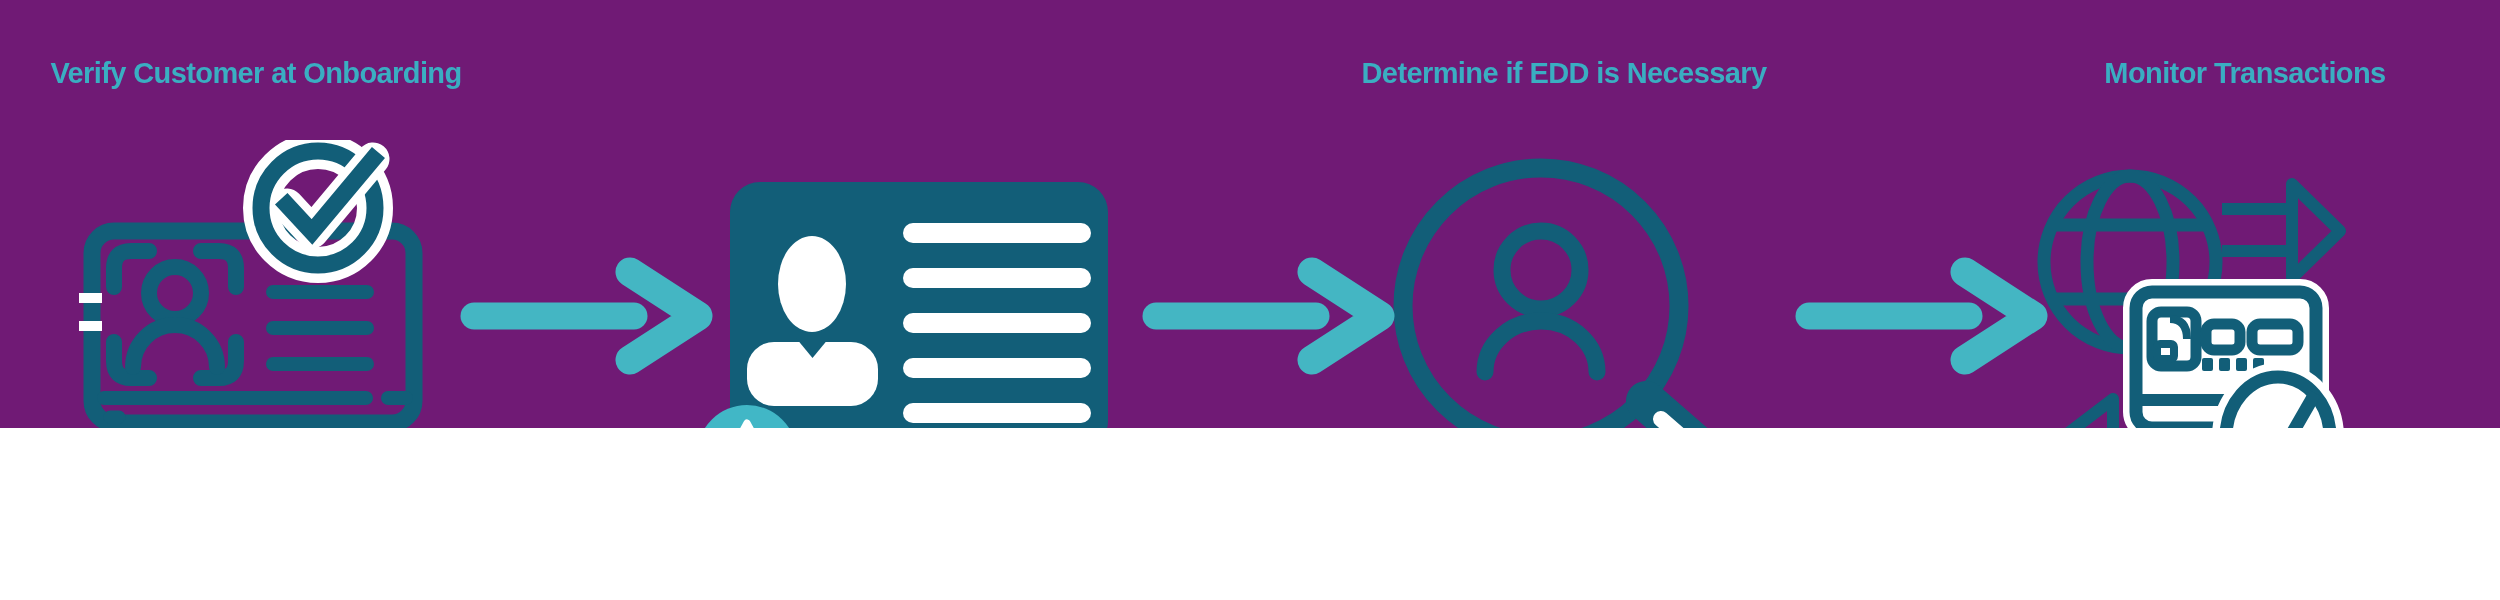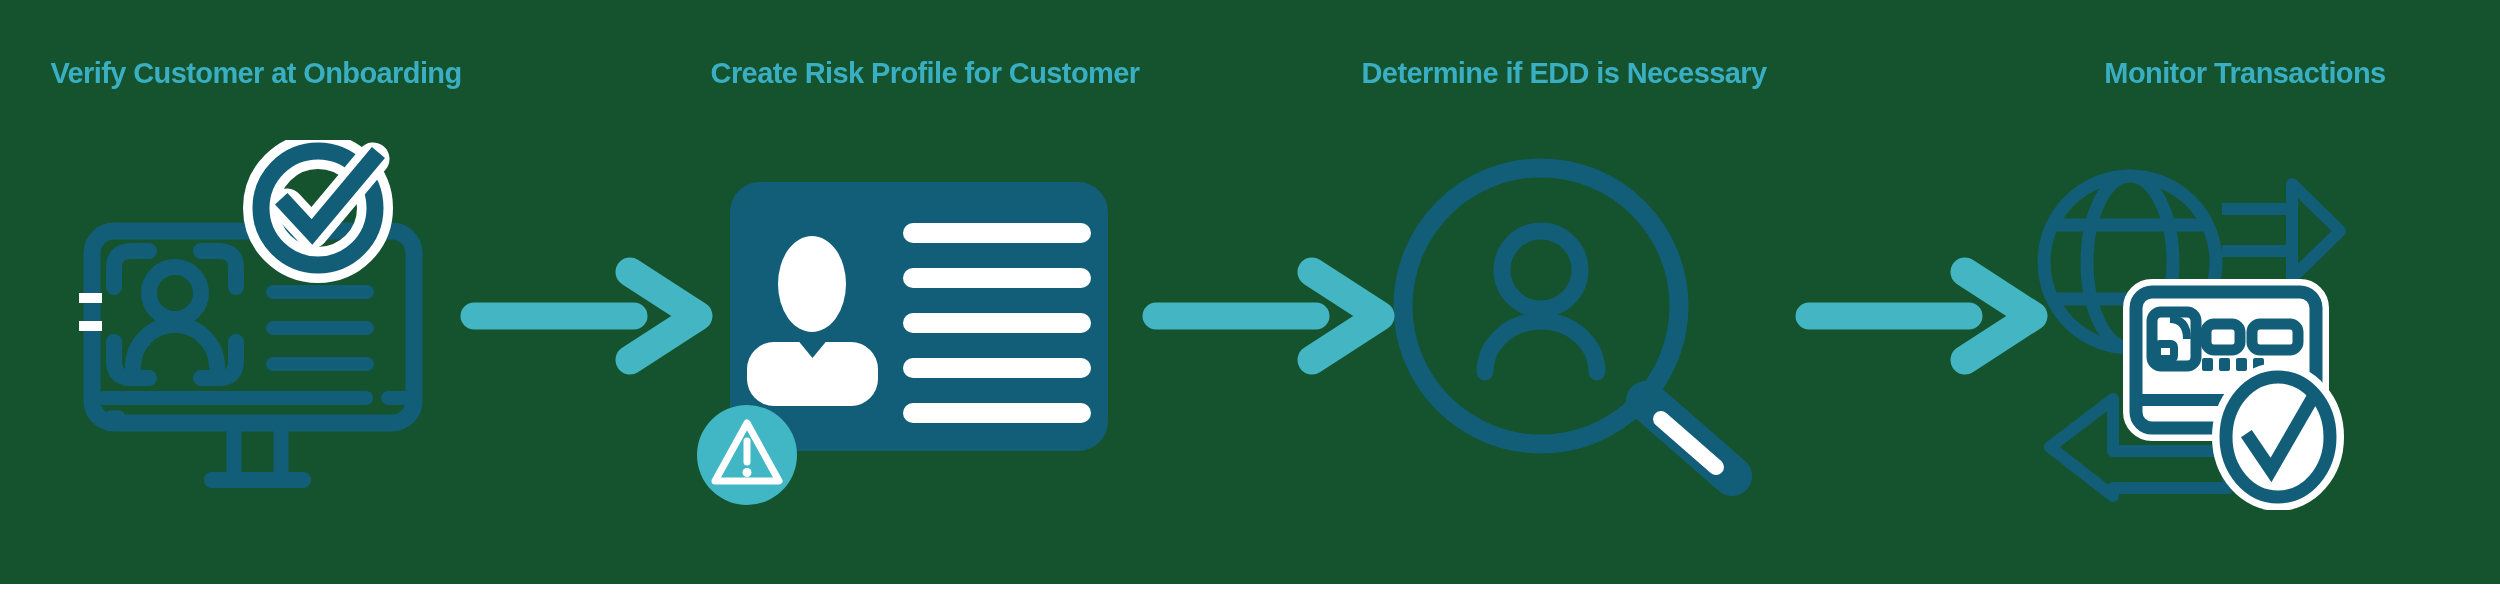--- a/index.html
+++ b/index.html
@@ -1,19 +1,19 @@
 <!DOCTYPE html>
 <html><head>
 <meta charset="utf-8">
 <style>
   html,body{margin:0;padding:0;background:#ffffff;}
   .canvas{
     position:relative;
-    width:2500px;height:584px;
-    background:#14532d;
+    width:2500px;height:428px;
+    background:#701a75;
     overflow:hidden;
     font-family:"Liberation Sans", sans-serif;
   }
   .step-title{
     position:absolute;
     top:57px;
     width:560px;
     transform:translateX(-50%);
     text-align:center;
     font-size:29px;
@@ -29,21 +29,20 @@
   .s-wh{stroke:#ffffff;fill:none;}
   .f-wh{fill:#ffffff;}
   .s-ar{stroke:#44b6c3;fill:none;}
 </style>
 </head>
 <body>
 
 <div class="canvas">
 
   <div class="step-title" style="left:256px">Verify Customer at Onboarding</div>
-  <div class="step-title" style="left:925px">Create Risk Profile for Customer</div>
   <div class="step-title" style="left:1564px">Determine if EDD is Necessary</div>
   <div class="step-title" style="left:2245px">Monitor Transactions</div>
 
   <svg class="icon-svg" style="left:55px;top:140px" width="380" height="360" viewBox="55 140 380 360" aria-hidden="true">
 
     <rect class="s-dk" x="92" y="231" width="322" height="192" rx="22" stroke-width="17"></rect>
     <rect class="f-wh" x="79" y="293" width="23" height="10"></rect>
     <rect class="f-wh" x="79" y="321" width="23" height="10"></rect>
 
     <line class="s-dk" x1="104" y1="398" x2="366" y2="398" stroke-width="14" stroke-linecap="round"></line>

